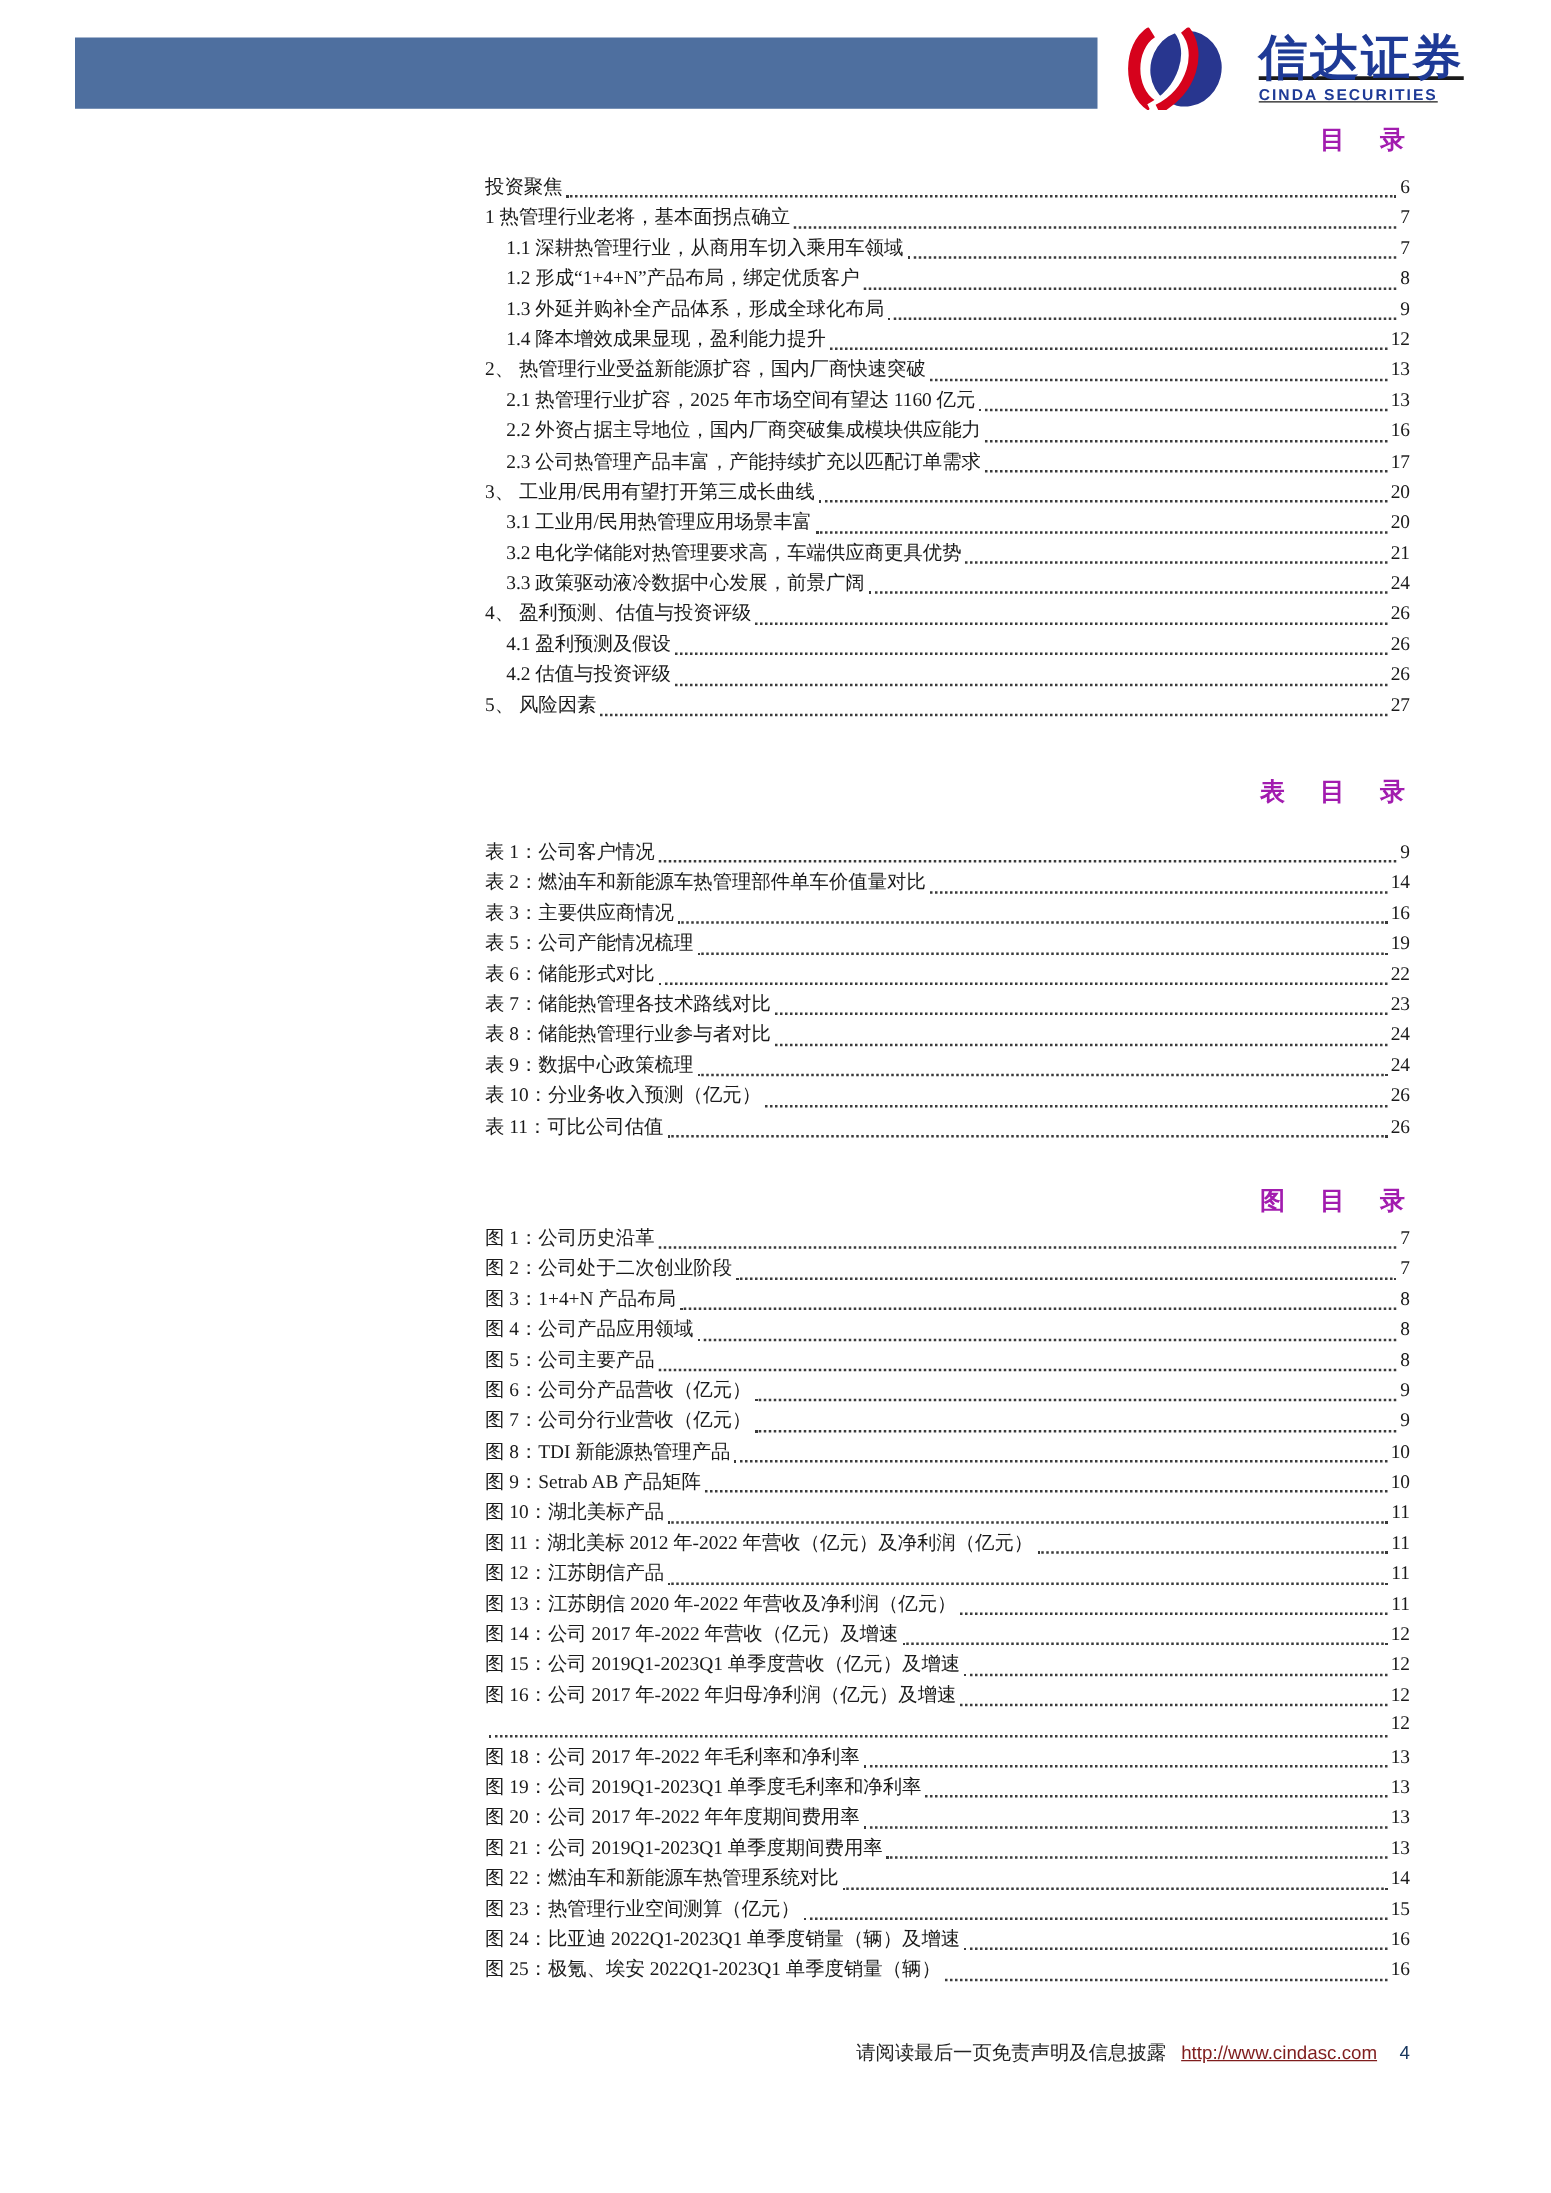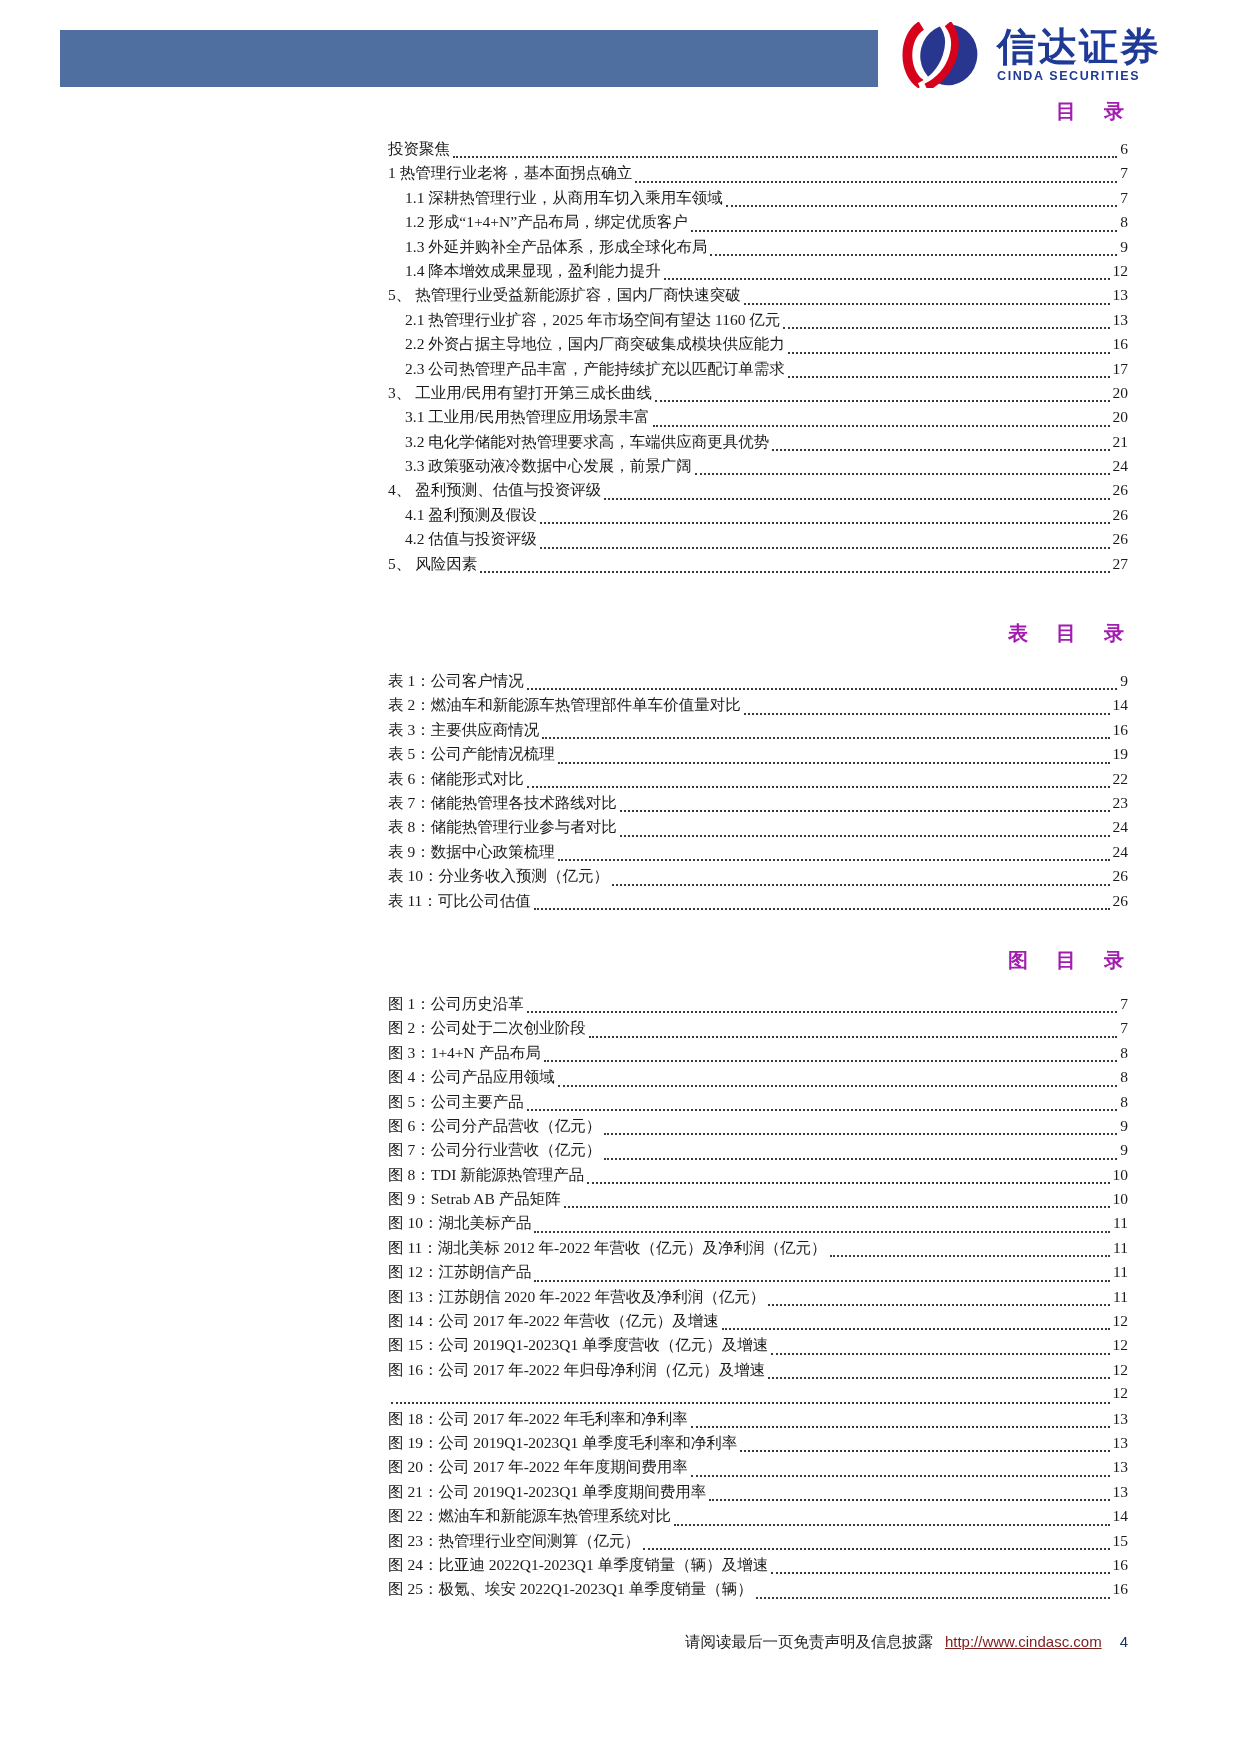--- a/index.html
+++ b/index.html
@@ -1,34 +1,34 @@
 <!DOCTYPE html>
 <html><head>
 <meta charset="utf-8">
 <style>
   html,body{margin:0;padding:0;background:#ffffff;}
   .page{position:relative;width:1241px;height:1754px;background:#ffffff;overflow:hidden;
         font-family:"Liberation Serif","DejaVu Serif",serif;color:#1a1a1a;}
 
   
   .banner{position:absolute;left:60px;top:30px;width:818px;height:57px;background:#4e6f9f;}
-  .logo{position:absolute;left:888px;top:22px;display:flex;align-items:center;gap:7px;}
+  .logo{position:absolute;left:888px;top:22px;display:flex;align-items:center;gap:17px;text-decoration:underline;}
   .logo-mark{width:102px;height:66px;flex:0 0 auto;}
   .logo-text{display:flex;flex-direction:column;line-height:1;}
   .logo-cn{font-family:"Liberation Sans","DejaVu Sans",sans-serif;font-weight:bold;
            font-size:39px;letter-spacing:2px;color:#1e3a96;}
   .logo-en{font-family:"Liberation Sans","DejaVu Sans",sans-serif;font-weight:bold;
            font-size:12.5px;letter-spacing:1.6px;color:#1e3a96;margin-top:4px;}
 
   
   .content{position:absolute;left:388px;top:98px;width:740px;}
   .toc-heading{margin:0 0 14px 0;font-size:20px;font-weight:600;color:#a21caf;
                text-align:right;letter-spacing:4px;}
   .toc-heading.tables{margin-top:42px;margin-bottom:24px;}
-  .toc-heading.figures{margin-top:32px;margin-bottom:20px;}
+  .toc-heading.figures{margin-top:32px;margin-bottom:6px;}
   .toc-list{display:block;}
   .toc-row{display:flex;align-items:baseline;height:24.4px;font-size:15.5px;white-space:nowrap;}
   .toc-row.indent{padding-left:17px;}
   .toc-label{white-space:nowrap;}
   .toc-dots{flex:1 1 auto;min-width:18px;border-bottom:2px dotted #3b3b3b;
             align-self:flex-end;margin:0 3px 5px 3px;}
   .toc-page{white-space:nowrap;}
 
   
   .footer{position:absolute;top:1632px;left:0;width:1128px;display:flex;
@@ -87,21 +87,21 @@
           <span class="toc-label">1.3 外延并购补全产品体系，形成全球化布局</span>
           <span class="toc-dots"></span>
           <span class="toc-page">9</span>
         </div>
         <div class="toc-row indent">
           <span class="toc-label">1.4 降本增效成果显现，盈利能力提升</span>
           <span class="toc-dots"></span>
           <span class="toc-page">12</span>
         </div>
         <div class="toc-row">
-          <span class="toc-label">5、 热管理行业受益新能源扩容，国内厂商快速突破</span>
+          <span class="toc-label">2、 热管理行业受益新能源扩容，国内厂商快速突破</span>
           <span class="toc-dots"></span>
           <span class="toc-page">13</span>
         </div>
         <div class="toc-row indent">
           <span class="toc-label">2.1 热管理行业扩容，2025 年市场空间有望达 1160 亿元</span>
           <span class="toc-dots"></span>
           <span class="toc-page">13</span>
         </div>
         <div class="toc-row indent">
           <span class="toc-label">2.2 外资占据主导地位，国内厂商突破集成模块供应能力</span>

